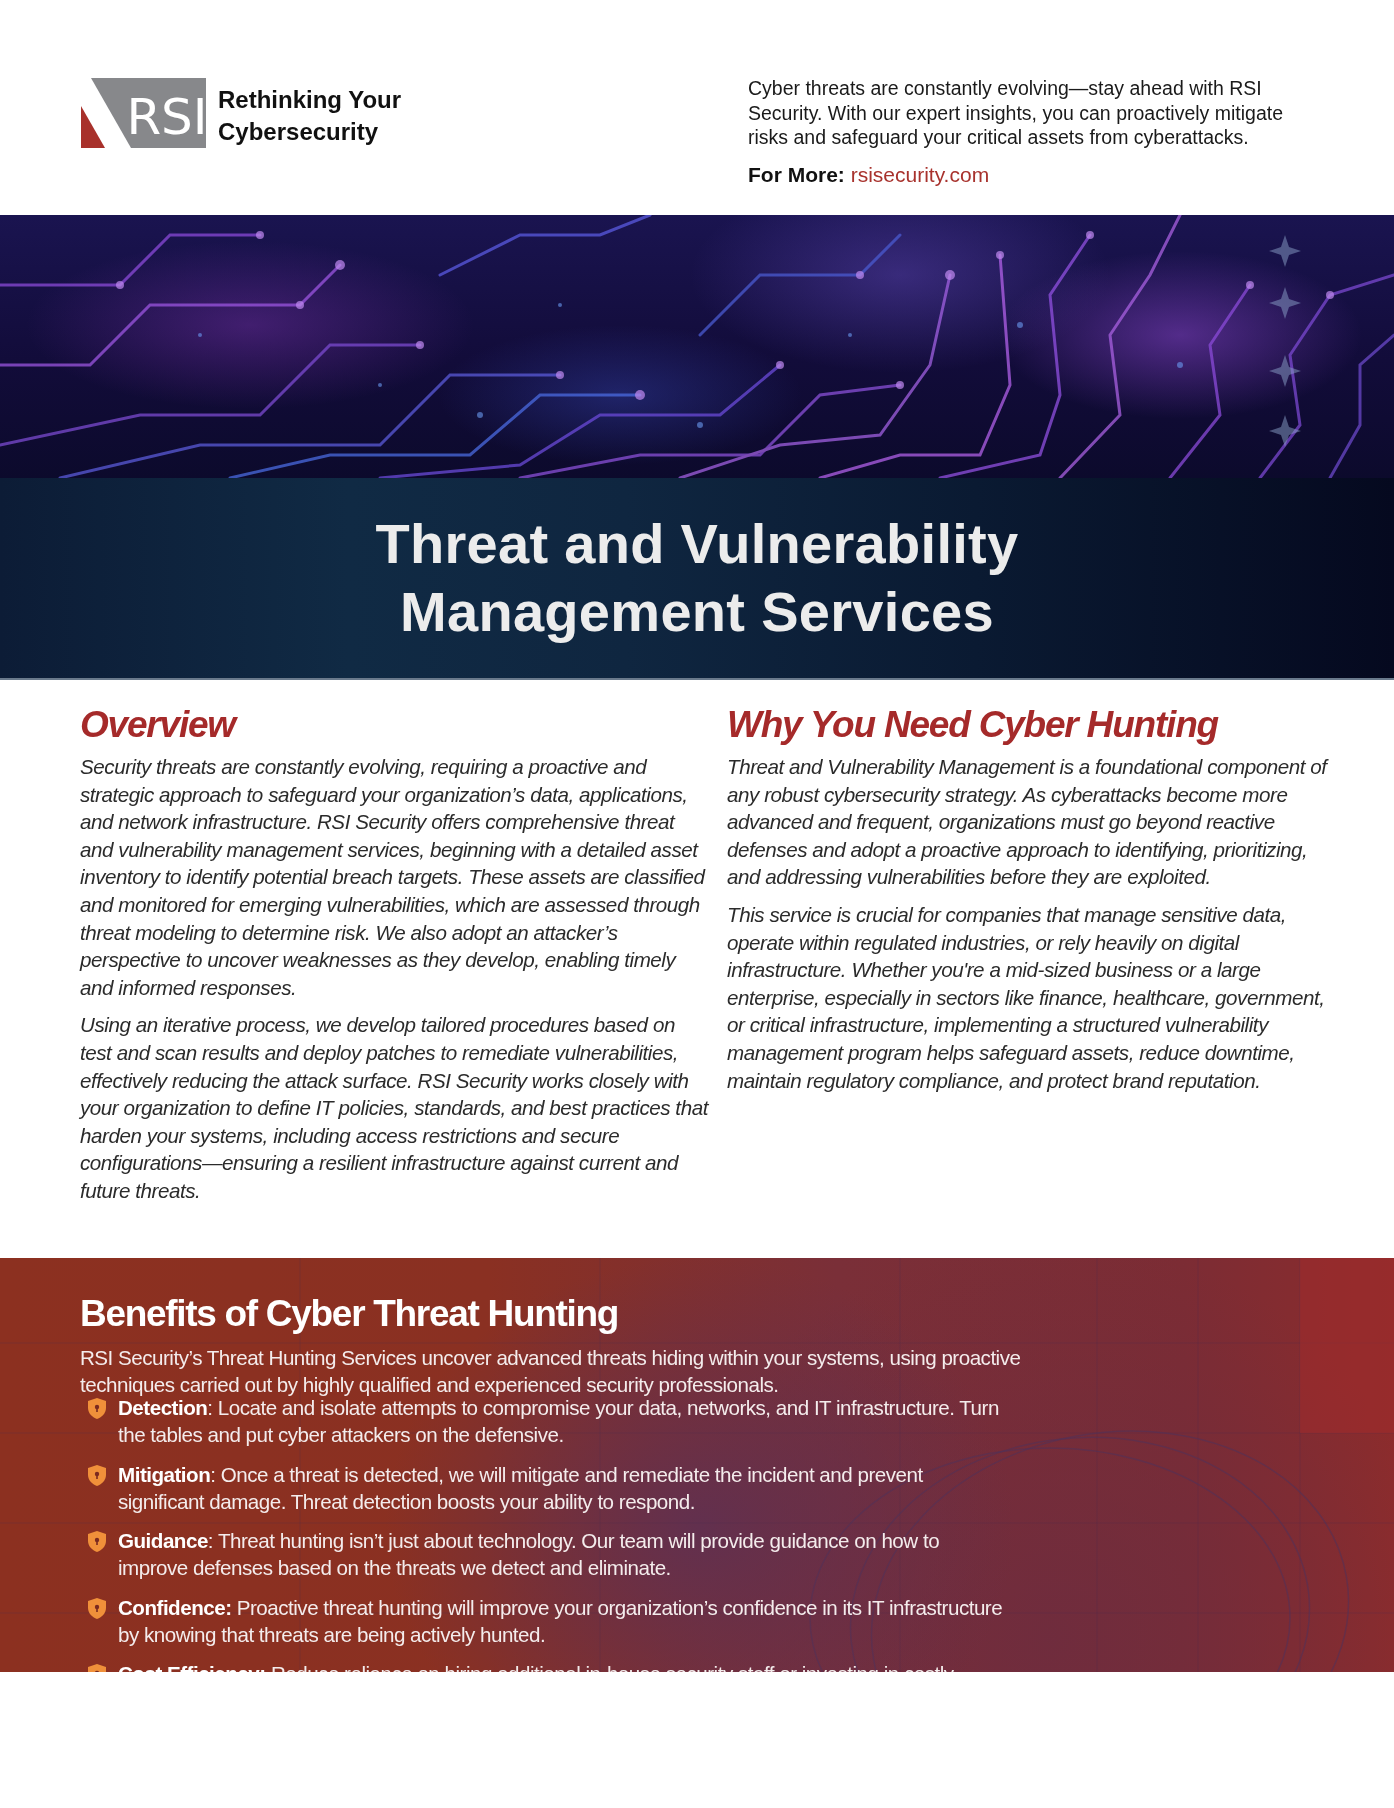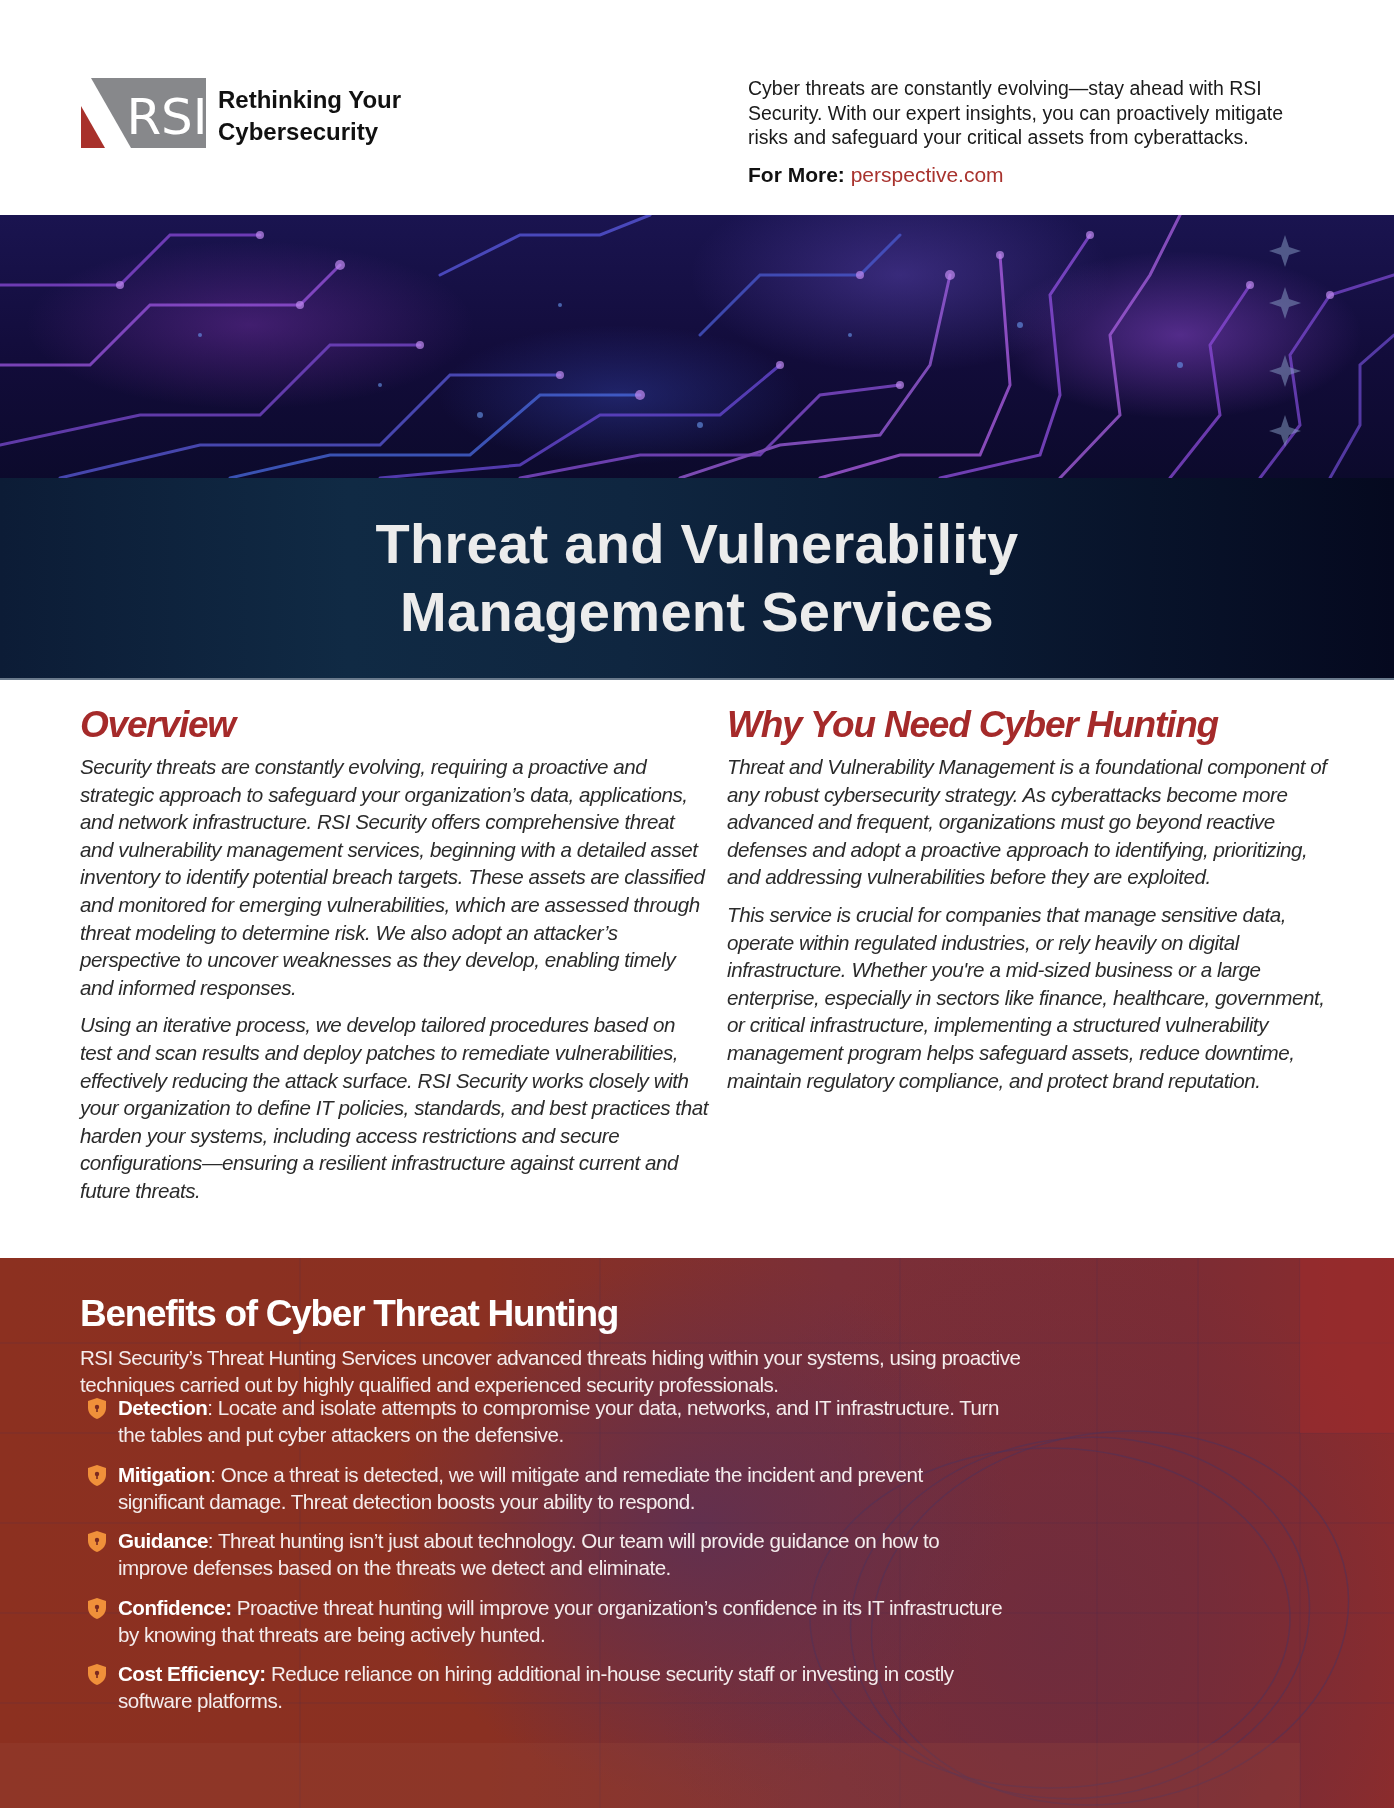--- a/index.html
+++ b/index.html
@@ -34,21 +34,21 @@
       font-size: 56px; line-height: 68px; color: #ececec; letter-spacing: 0.3px; }
 
     
     .col { position: absolute; top: 700px; font-style: italic; }
     .col-left { left: 80px; width: 630px; }
     .col-right { left: 727px; width: 600px; }
     .h2 { font-weight: bold; font-size: 37px; line-height: 50px; color: #a52a2a; letter-spacing: -1.2px; margin-bottom: 3px; }
     .p { font-size: 20.6px; line-height: 27.6px; color: #2b2b2b; letter-spacing: -0.45px; margin-bottom: 10px; }
 
     
-    .benefits { position: absolute; left: 0; top: 1258px; width: 1394px; height: 550px; overflow: hidden;
+    .benefits { position: absolute; left: 0; top: 1258px; width: 1394px; height: 414px; overflow: hidden;
       background:
         radial-gradient(ellipse 420px 360px at 700px 270px, rgba(96,48,80,0.95), rgba(96,48,80,0) 75%),
         radial-gradient(ellipse 500px 500px at 1050px 380px, rgba(110,44,62,0.9), rgba(110,44,62,0) 80%),
         linear-gradient(90deg, #8c3020 0%, #8a3022 35%, #7a2f38 60%, #7c2c34 85%, #8c2c2c 100%);
     }
     .benefits .grid { position: absolute; left: 0; top: 0; width: 1394px; height: 550px; }
     .benefits .top-right { position: absolute; left: 1300px; top: 0; width: 94px; height: 175px; background: rgba(160,44,44,0.55); }
     .benefits .bottom-strip { position: absolute; left: 0; top: 485px; width: 1300px; height: 65px; background: rgba(150,70,60,0.25); }
     .b-title { position: absolute; left: 80px; top: 32px; font-weight: bold; font-size: 37px; line-height: 48px; color: #ffffff; letter-spacing: -1.3px; }
     .b-intro { position: absolute; left: 80px; top: 86px; width: 960px; font-size: 20.6px; line-height: 27px; color: #f4ecec; letter-spacing: -0.5px; }
@@ -69,21 +69,21 @@
       <text x="86" y="56" text-anchor="middle" font-family="DejaVu Sans, sans-serif" font-size="50" font-weight="normal" fill="#ffffff">RSI</text>
     </svg>
   </div>
   <div class="tagline">
     <div>Rethinking Your</div>
     <div>Cybersecurity</div>
   </div>
   <p class="intro">Cyber threats are constantly evolving—stay ahead with RSI Security. With our expert insights, you can proactively mitigate risks and safeguard your critical assets from cyberattacks.</p>
   <div class="for-more">
     <span class="label">For More:</span>
-    <a class="link">perspective.com</a>
+    <a class="link">rsisecurity.com</a>
   </div>
 </div>
 
 <div class="hero">
   <svg width="1394" height="263" viewBox="0 0 1394 263">
     <g fill="none" stroke-width="3" stroke-linecap="round" opacity="0.75">
       <path d="M0,70 L120,70 L170,20 L260,20" stroke="#8a4ad8"></path>
       <path d="M0,150 L90,150 L150,90 L300,90 L340,50" stroke="#9b55e0"></path>
       <path d="M0,230 L140,200 L260,200 L330,130 L420,130" stroke="#7b4ad0"></path>
       <path d="M60,263 L200,230 L380,230 L450,160 L560,160" stroke="#5a5ad8"></path>

